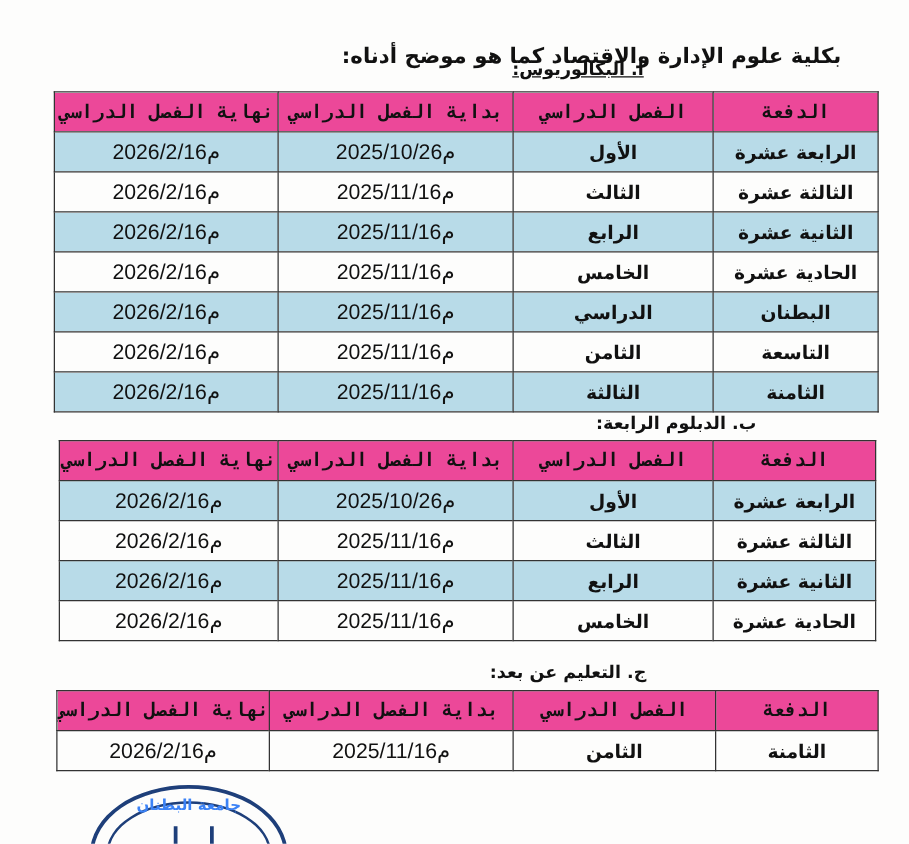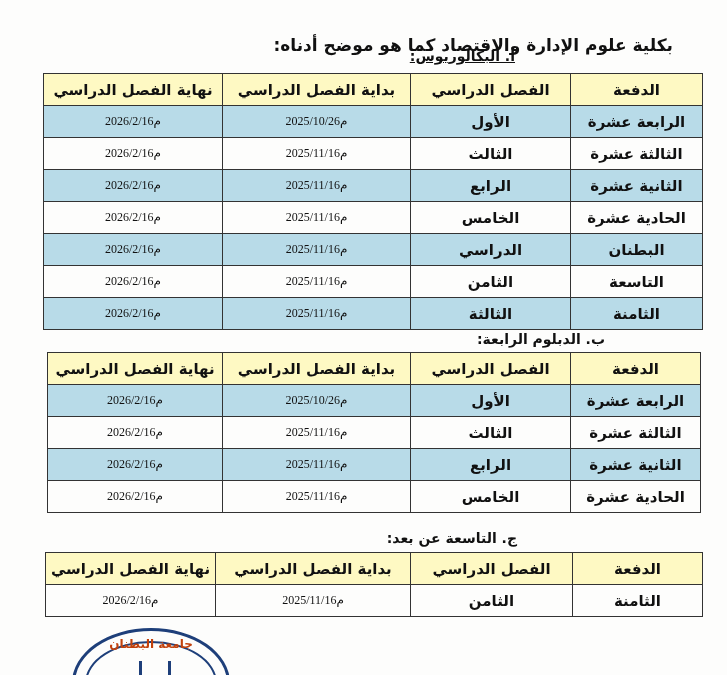--- a/index.html
+++ b/index.html
@@ -15,34 +15,34 @@
     position:absolute; direction:rtl; text-align:right; font-weight:bold; font-size:14px;
   }
   table.sched {
     position:absolute; border-collapse:collapse; direction:rtl; table-layout:fixed;
     font-size:15px;
   }
   table.sched td, table.sched th {
     border:1.5px solid #333; text-align:center; height:31px; padding:0; font-weight:bold;
     white-space:nowrap; overflow:hidden;
   }
-  table.sched th { background:#fef9c3; font-size:15px; }
+  table.sched th { background:#ec4899; font-size:15px;font-family:Liberation Mono, monospace; }
   table.sched tr.shaded td { background:#b8dbe8; }
-  table.sched td.date { font-weight:normal; font-family:Liberation Serif, serif; font-size:12px; direction:ltr; }
+  table.sched td.date { font-weight:normal; font-family:Liberation Sans, sans-serif; font-size:17px; direction:ltr; }
   .seal {
     position:absolute; left:72px; top:628px; width:158px; height:110px;
     border:3px solid #1e3f7a; border-radius:50%; box-sizing:border-box;
   }
   .seal-inner {
     position:absolute; left:10px; top:10px; right:10px; bottom:10px;
     border:2px solid #1e3f7a; border-radius:50%;
   }
   .seal-text {
     position:absolute; top:6px; left:0; width:100%; text-align:center; direction:rtl;
-    color:#c2410c; font-size:12px; font-weight:bold;
+    color:#3b82f6; font-size:12px; font-weight:bold;
   }
   .seal-emblem {
     position:absolute; left:64px; top:30px; width:26px; height:30px;
     border-left:3px solid #1e3f7a; border-right:3px solid #1e3f7a;
   }
 </style>
 </head>
 <body>
 
 <div class="intro">بكلية علوم الإدارة والاقتصاد كما هو موضح أدناه:</div>
@@ -142,21 +142,21 @@
   </tr>
   <tr>
     <td>الحادية عشرة</td>
     <td>الخامس</td>
     <td class="date">2025/11/16م</td>
     <td class="date">2026/2/16م</td>
   </tr>
 </tbody>
   </table>
 
-<div class="section-label" style="top:530px; right:210px;">ج. التاسعة عن بعد:</div>
+<div class="section-label" style="top:530px; right:210px;">ج. التعليم عن بعد:</div>
 <table class="sched" style="top:552px; left:45px; width:657px;">
   <colgroup>
       <col style="width:130px">
       <col style="width:162px">
       <col style="width:195px">
       <col style="width:170px">
     </colgroup>
   <tbody>
       <tr>
     <th>الدفعة</th>

